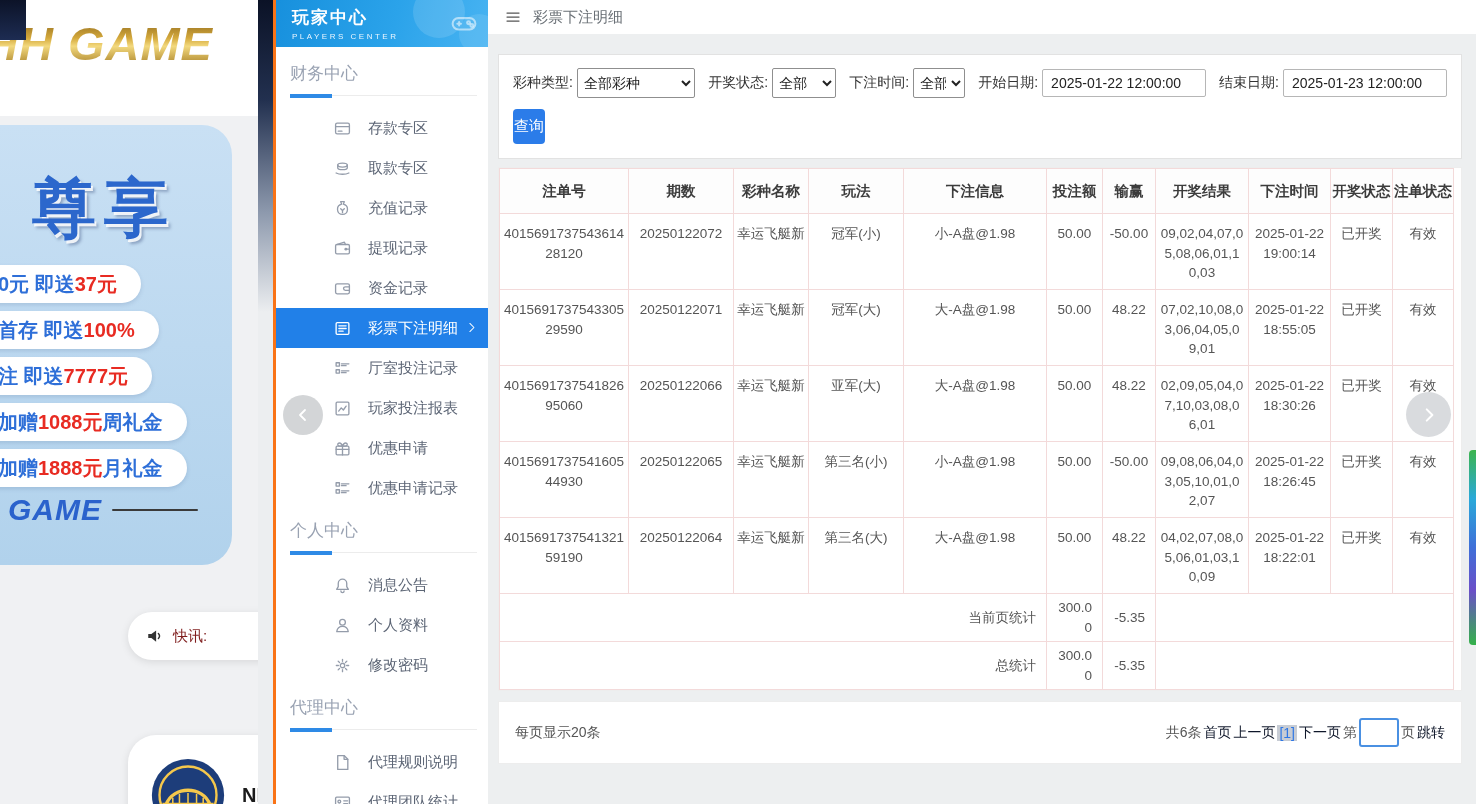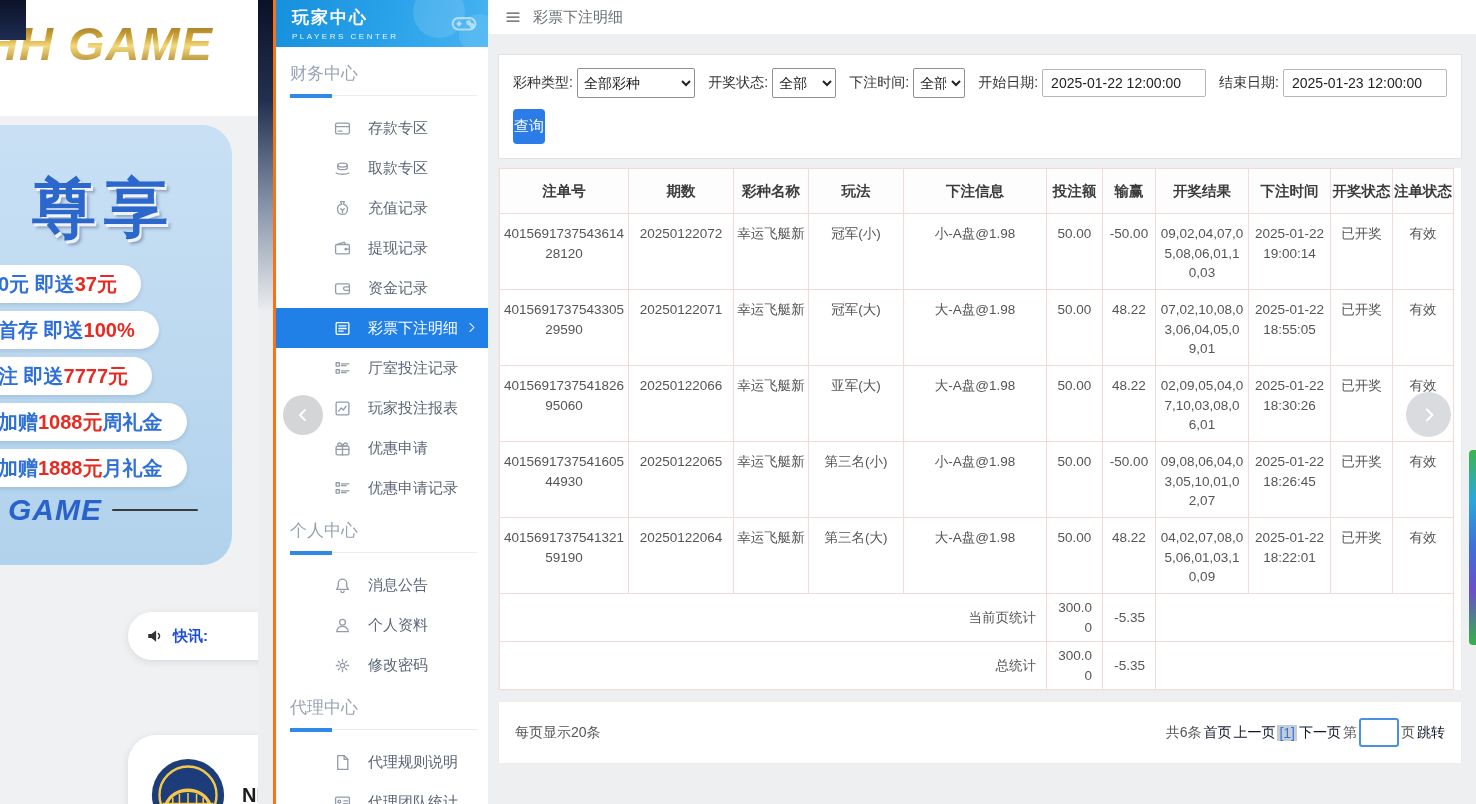--- a/index.html
+++ b/index.html
@@ -23,21 +23,21 @@
        text-shadow:2px 3px 0 rgba(255,255,255,.85),4px 5px 3px rgba(40,60,110,.35);}
   .pills{position:absolute;left:0;top:140px;display:flex;flex-direction:column;align-items:flex-start;gap:8px;}
   .pill{background:#fff;border-radius:24px;height:38px;line-height:38px;padding:0 24px 0 58px;
        font-size:20px;font-weight:800;white-space:nowrap;box-shadow:0 2px 4px rgba(60,90,140,.18);}
   .pt-b{color:#2e6fd8}.pt-r{color:#e82b22}
   .banner-logo{position:absolute;left:36px;top:368px;font-size:30px;font-weight:900;font-style:italic;
        color:#2a62cc;letter-spacing:1px;white-space:nowrap;display:flex;align-items:center;gap:10px;}
   .banner-dash{display:inline-block;width:86px;height:2px;background:#3a3a3a;border-radius:1px;}
   .ticker{position:absolute;left:128px;top:612px;width:200px;height:48px;background:#fff;border-radius:26px;
        box-shadow:0 2px 8px rgba(0,0,0,.10);display:flex;align-items:center;padding-left:18px;gap:9px;}
-  .ticker-label{font-size:15px;font-weight:bold;color:#1d4ed8;}
+  .ticker-label{font-size:15px;font-weight:normal;color:#7f1d1d;}
   .news-card{position:absolute;left:128px;top:735px;width:210px;height:120px;background:#fff;border-radius:28px;
        box-shadow:0 2px 8px rgba(0,0,0,.10);display:flex;align-items:center;padding-left:22px;gap:16px;}
   .news-title{font-size:20px;font-weight:900;color:#1b1b1b;}
 
   
   .gap-strip{position:absolute;left:258px;top:0;width:15px;height:804px;background:#eceef0;}
   .gap-strip::before{content:'';position:absolute;left:0;top:0;width:100%;height:312px;
        background:linear-gradient(180deg,#0b1226 0%,#22304f 32%,#8d99ad 68%,rgba(236,238,240,0) 100%);}
 
   

